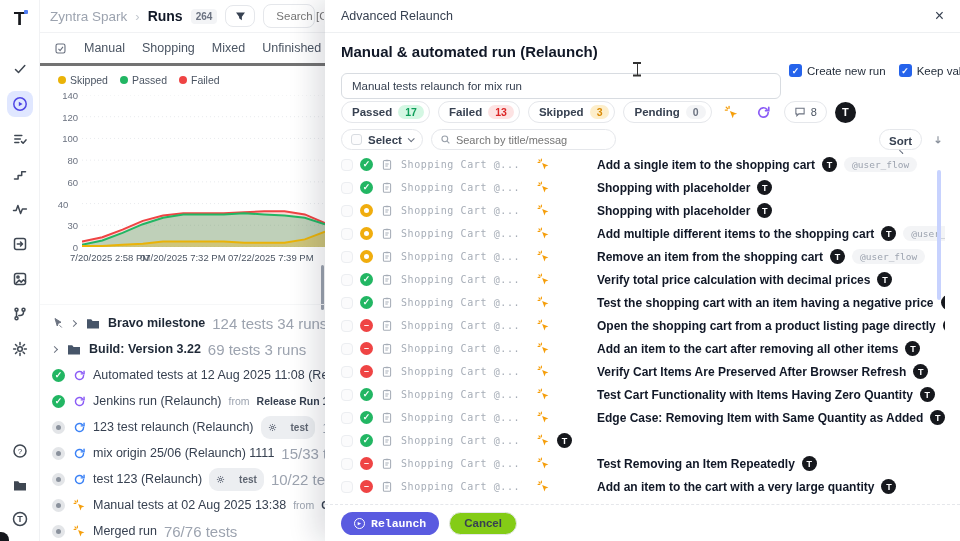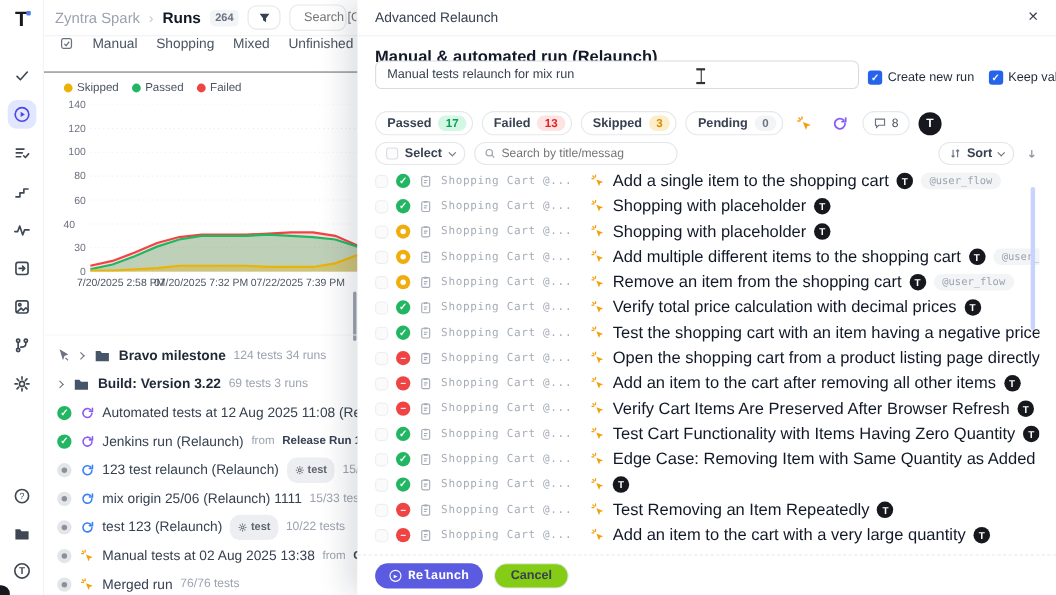--- a/index.html
+++ b/index.html
@@ -22,62 +22,62 @@
   .left-panel { position:absolute; left:40px; top:0; width:285px; height:541px; background:#fff; }
   .lp-header { height:33px; border-bottom:1px solid #f1f2f4; display:flex; align-items:center; padding:0 10px; gap:8px; white-space:nowrap;}
   .crumb-project { color:#9ca3af; font-size:13.5px; }
   .crumb-sep { color:#c3c8cf; font-size:13px; }
   .crumb-page { color:#111827; font-size:14px; font-weight:700; }
   .count-badge { background:#f3f4f6; color:#6b7280; font-size:10px; font-weight:600; border-radius:4px; padding:2px 5px; }
   .filter-btn { width:30px; height:22px; border:1px solid #e5e7eb; border-radius:8px; display:flex; align-items:center; justify-content:center; color:#374151; background:#fff; cursor:pointer;}
   .lp-search { flex:1; height:24px; border:1px solid #e5e7eb; border-radius:8px; display:flex; align-items:center; gap:5px; padding:0 7px; color:#9aa1ab; min-width:0;}
   .lp-search input { border:none; outline:none; width:48px; font-size:11.5px; color:#6b7280; font-family:inherit; background:transparent;}
   .lp-search .clear-x { color:#374151; font-size:13px; cursor:pointer; }
-  .lp-tabs { height:33px; border-bottom:1px solid #737373; display:flex; gap:17px; padding:0 14px; color:#4b5563; font-size:12.5px;}
+  .lp-tabs { height:33px; border-bottom:3px solid #737373; display:flex; align-items:center; gap:17px; padding:0 14px; color:#4b5563; font-size:12.5px;}
   .lp-tabs .tab { cursor:pointer; }
   .tabbar-icon { color:#6b7280; display:flex; }
 
   
   .chart-wrap { position:absolute; top:66px; left:0; width:285px; height:236px; }
   .legend { position:absolute; top:8px; left:18px; display:flex; gap:12px; font-size:10.5px; color:#4b5563;}
   .legend .li { display:flex; align-items:center; gap:4px; }
   .legend .dot { width:8px; height:8px; border-radius:50%; }
   .ylabel { position:absolute; font-size:9.5px; color:#6b7280; right:247px; width:30px; text-align:right;}
   .plot { position:absolute; left:42px; top:29px; }
   .xlabels { position:absolute; top:186px; left:0; width:285px; font-size:9.5px; color:#4b5563; }
   .xlabels span { position:absolute; white-space:nowrap; }
   .lp-scrollbar { position:absolute; left:281px; top:265px; width:3px; height:45px; background:#9ca3af; border-radius:2px; cursor:grab;}
 
   
   .run-list { position:absolute; top:304px; left:0; width:285px; bottom:0; border-top:1px solid #f6f7f8; padding-top:5px; overflow:hidden;}
   .run-row { height:26px; display:flex; align-items:center; gap:7px; padding:0 12px; white-space:nowrap; cursor:pointer; overflow:hidden;}
   .run-name { font-size:12.5px; color:#374151; font-weight:500; }
   .run-row.folder .run-name { font-weight:700; color:#1f2937;}
-  .run-meta { font-size:11px; color:#9ca3af; }
+  .run-meta { font-size:15px; color:#9ca3af; }
   .from-label { font-size:10.5px; color:#9ca3af; }
   .from-value { font-size:10.5px; color:#374151; font-weight:700; }
   .chev { width:5px; height:5px; border-right:1.5px solid #6b7280; border-bottom:1.5px solid #6b7280; transform:rotate(-45deg); flex:none; margin-right:2px;}
-  .badge-pill { background:#eceef1; border-radius:9px; padding:6px 7px; font-size:10px; color:#5f6672; display:flex; align-items:center; gap:3px; font-weight:600;}
+  .badge-pill { background:#eceef1; border-radius:9px; padding:6px 7px; font-size:10px; color:#5f6672; display:flex; align-items:center; gap:14px; font-weight:600;}
   .cursor-ptr { color:#6b7280; display:flex; flex:none;}
 
   
   .st { width:13px; height:13px; border-radius:50%; display:inline-flex; align-items:center; justify-content:center; color:#fff; font-size:9px; font-weight:700; flex:none; line-height:1;}
   .st.passed { background:#22b663; }
   .st.failed { background:#ef4444; }
   .st.skipped { background:#f0ad0e; }
   .st.skipped i, .st.pending i { width:5px; height:5px; border-radius:50%; background:#fff; display:block;}
   .st.pending { background:#e3e5e8; } .st.pending i { background:#8a919c; }
   .ticon { width:14px; height:14px; flex:none; display:flex; align-items:center; justify-content:center;}
 
   
   .modal { position:absolute; left:325px; top:0; width:635px; height:541px; background:#fff; box-shadow:-10px 0 26px rgba(15,23,42,.14); z-index:10;}
   .m-header { height:33px; border-bottom:1px solid #eef0f2; display:flex; align-items:center; padding:0 16px; font-size:12.5px; color:#374151;}
   .m-close { margin-left:auto; font-size:16px; color:#374151; cursor:pointer; line-height:1;}
   .m-title { position:absolute; top:43px; left:16px; font-size:15px; font-weight:700; color:#111827;}
-  .m-name-input { position:absolute; top:55px; left:16px; width:440px; height:26px; border:1px solid #d8dce1; border-radius:6px; padding:0 10px; font-size:11.5px; color:#374151; font-family:inherit; outline:none;}
+  .m-name-input { position:absolute; top:73px; left:16px; width:440px; height:26px; border:1px solid #d8dce1; border-radius:6px; padding:0 10px; font-size:11.5px; color:#374151; font-family:inherit; outline:none;}
   .cb-group { position:absolute; top:64px; left:464px; display:flex; gap:13px; align-items:center; white-space:nowrap;}
   .cb { display:flex; align-items:center; gap:5px; font-size:11.5px; color:#1f2937; cursor:pointer;}
   .cb .box { width:13px; height:13px; border-radius:3px; background:#2563eb; color:#fff; font-size:9px; display:flex; align-items:center; justify-content:center; font-weight:700;}
 
   .chips-row { position:absolute; top:101px; left:16px; display:flex; gap:8px; align-items:center;}
   .chip { height:22px; border:1px solid #e5e7eb; border-radius:14px; background:#fff; display:flex; align-items:center; gap:6px; padding:0 5px 0 10px; font-size:11.5px; font-weight:600; color:#374151; cursor:pointer;}
   .chip .cnt { border-radius:9px; padding:1px 7px; font-size:10.5px; font-weight:700;}
   .cnt.passed { background:#d4f7e3; color:#0c9d58; }
   .cnt.failed { background:#fde3e3; color:#dc2626; }
   .cnt.skipped { background:#fdeeca; color:#d98a06; }
@@ -86,28 +86,28 @@
   .comment-chip { height:22px; border:1px solid #e5e7eb; border-radius:12px; display:flex; align-items:center; gap:5px; padding:0 9px; font-size:11px; color:#4b5563; cursor:pointer;}
   .avatar-t { width:21px; height:21px; border-radius:50%; background:#16181d; color:#fff; font-weight:800; font-size:11px; display:flex; align-items:center; justify-content:center; cursor:pointer;}
 
   .controls-row { position:absolute; top:129px; left:16px; right:16px; display:flex; align-items:center; gap:8px;}
   .select-btn { height:21px; border:1px solid #e5e7eb; border-radius:12px; display:flex; align-items:center; gap:6px; padding:0 9px; font-size:11.5px; font-weight:600; color:#374151; background:#fff; cursor:pointer;}
   .select-btn .mini-box { width:11px; height:11px; border:1px solid #d8dce1; border-radius:3px; background:#fcfcfd;}
   .chev-d { width:5px; height:5px; border-right:1.5px solid #6b7280; border-bottom:1.5px solid #6b7280; transform:rotate(45deg) translateY(-1px);}
   .m-search { width:185px; height:21px; border:1px solid #e5e7eb; border-radius:12px; display:flex; align-items:center; gap:5px; padding:0 8px; color:#9aa1ab;}
   .m-search input { border:none; outline:none; flex:1; font-size:11px; color:#6b7280; font-family:inherit; background:transparent; min-width:0;}
   .sort-wrap { margin-left:auto; display:flex; align-items:center; gap:10px; color:#4b5563;}
-  .sort-btn { height:21px; border:1px solid #e5e7eb; border-radius:12px; display:flex; align-items:center; gap:5px; padding:0 9px; font-size:11.5px; font-weight:600; color:#374151; background:#fff; cursor:pointer;}
+  .sort-btn { height:21px; border:1px solid #e5e7eb; border-radius:12px; display:flex; align-items:center; gap:5px; padding:0 9px; font-size:11.5px; font-weight:600; color:#374151; background:#fff; cursor:pointer;flex-direction:column;}
   .arrow-btn { display:flex; color:#8a919c; cursor:pointer;}
 
   .tests { position:absolute; top:153px; left:0; width:620px; height:347px; overflow:hidden; }
   .t-row { height:23px; display:flex; align-items:center; gap:7px; padding:0 16px; white-space:nowrap; overflow:hidden;}
   .t-check { width:12px; height:12px; border:1px solid #eceef1; border-radius:4px; background:#fbfbfc; flex:none; cursor:pointer;}
   .t-code { width:128px; font-family:"DejaVu Sans Mono", monospace; font-size:10px; letter-spacing:.6px; color:#a6adb7; overflow:hidden; flex:none;}
-  .t-title { font-size:15px; color:#111827; font-weight:400; }
+  .t-title { font-size:12px; color:#111827; font-weight:700;margin-left:40px; }
   .tbadge { width:15px; height:15px; border-radius:50%; background:#16181d; color:#fff; font-size:9px; font-weight:800; display:inline-flex; align-items:center; justify-content:center; flex:none;}
   .uf-pill { background:#f3f4f6; color:#9ca3af; font-size:9.5px; border-radius:9px; padding:2px 8px; font-family:"DejaVu Sans Mono", monospace;}
   .m-scrollbar { position:absolute; left:612px; top:170px; width:4px; height:130px; background:#c7d2fe; border-radius:2px; cursor:grab;}
 
   .m-footer { position:absolute; bottom:0; left:0; width:635px; height:37px; border-top:1px dashed #e5e7eb; display:flex; align-items:center; gap:10px; padding:0 16px; background:#fff;}
   .btn-primary { height:23px; background:#5a5be0; color:#fff; border:none; border-radius:14px; padding:0 13px; font-size:11.5px; font-weight:600; display:flex; align-items:center; gap:6px; cursor:pointer; font-family:Liberation Mono, monospace;}
   .btn-primary .pc { width:11px; height:11px; border:1.3px solid #fff; border-radius:50%; display:inline-flex; align-items:center; justify-content:center; font-size:5.5px;}
   .btn-secondary { height:23px; background:#84cc16; color:#374151; border:1px solid #e5e7eb; border-radius:14px; padding:0 14px; font-size:11.5px; font-weight:600; cursor:pointer; font-family:inherit;}
 
   .ibeam { position:absolute; top:62px; left:307px; width:10px; height:15px; z-index:12; pointer-events:none;}

